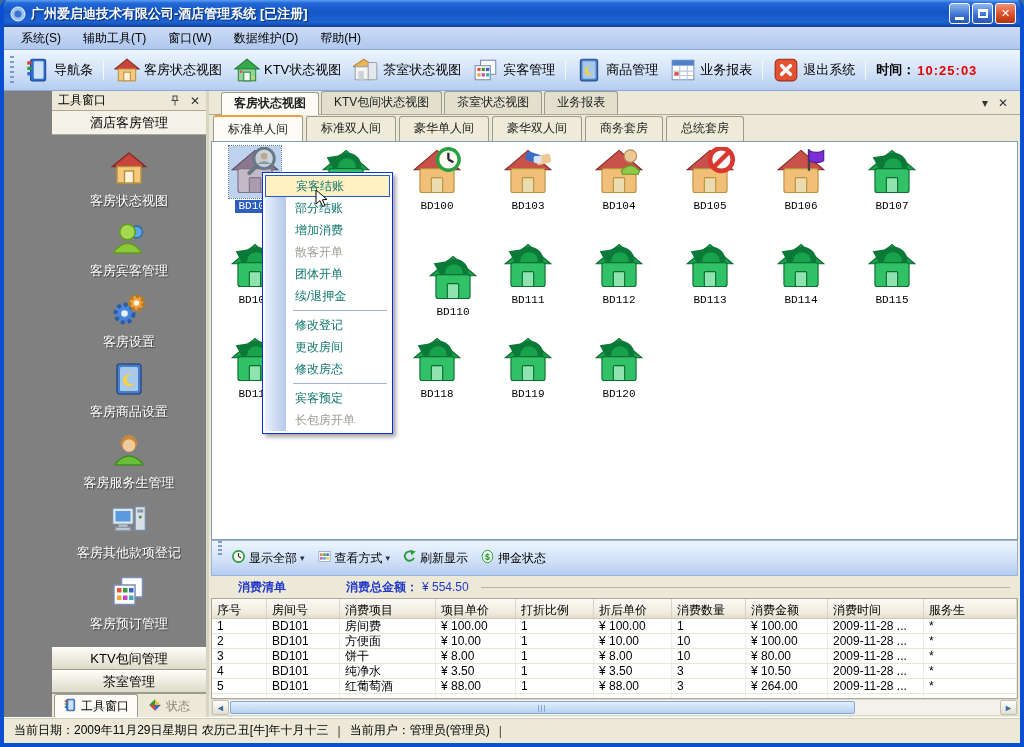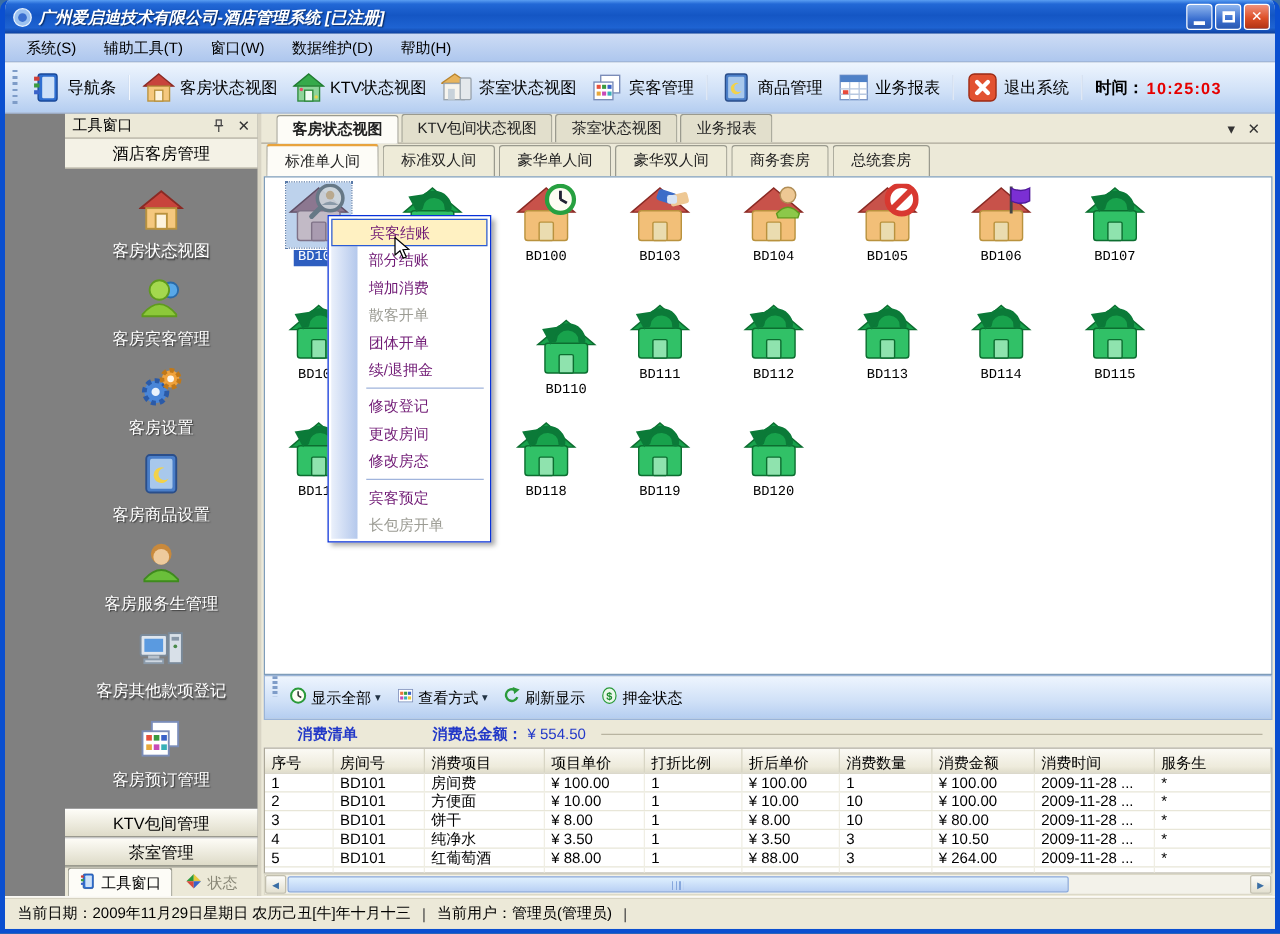--- a/index.html
+++ b/index.html
@@ -1,21 +1,21 @@
 <!DOCTYPE html>
 <html><head>
 <meta charset="utf-8">
 <style>
   html,body{margin:0;padding:0;background:#3a6ea5;}
   *{box-sizing:border-box;}
   body{width:1024px;height:747px;overflow:hidden;font-family:"Liberation Sans","DejaVu Sans",sans-serif;-webkit-font-smoothing:none;}
   .win{width:1024px;height:747px;border:4px solid #0a4fd0;border-top:none;border-radius:8px 8px 0 0;overflow:hidden;display:flex;flex-direction:column;background:#ece9d8;}
   
   .titlebar{height:27px;flex:none;display:flex;align-items:center;padding:0 4px 0 6px;gap:5px;
-    background:linear-gradient(180deg,#5a9ef2 0%,#2268d6 12%,#1456c4 45%,#1e63d2 82%,#0c3f9e 100%);font-style:italic;}
+    background:linear-gradient(180deg,#5a9ef2 0%,#2268d6 12%,#1456c4 45%,#1e63d2 82%,#0c3f9e 100%);}
   .title{color:#fff;font-size:13px;font-weight:bold;text-shadow:1px 1px 1px #0a2d66;white-space:nowrap;flex:1;}
   .winbtns{display:flex;gap:2px;}
   .wbtn{width:21px;height:21px;border:1px solid #fff;border-radius:3px;display:flex;align-items:center;justify-content:center;
     background:linear-gradient(180deg,#8fb6ee 0%,#3a6fd0 60%,#2a58b0 100%);color:#fff;font-size:11px;font-weight:bold;}
   .wbtn.close{background:linear-gradient(180deg,#f0927c 0%,#dd4f27 55%,#b03214 100%);}
   .wbtn .minbar{width:9px;height:3px;background:#fff;margin-top:9px;}
   .wbtn .maxbox{width:10px;height:9px;border:2px solid #fff;border-top-width:3px;}
   
   .menubar{height:23px;flex:none;display:flex;align-items:center;background:linear-gradient(180deg,#cddcf5,#aec7ee);padding:0 6px;border-bottom:1px solid #8ca8d8;}
   .menu-item{padding:3px 11px;font-size:12px;color:#000;}
@@ -55,21 +55,21 @@
   
   .roompanel{flex:1;margin:0 2px;background:#fff;border:1px solid #7f9db9;position:relative;min-height:0;overflow:hidden;}
   .room{position:absolute;width:84px;display:flex;flex-direction:column;align-items:center;}
   .ric{display:flex;padding:1px;}
   .ric-sel{background:#bdd2ec;outline:1px dotted #5a7aa8;}
   .rlabel{font-size:11px;font-family:"Liberation Mono","DejaVu Sans Mono",monospace;margin-top:2px;padding:0 3px;color:#000;min-height:13px;}
   .rlabel.sel{background:#2e5ec0;color:#fff;}
   
   .ctx{position:absolute;left:50px;top:30px;width:131px;background:#fff;border:1px solid #0831d9;box-shadow:3px 3px 4px rgba(0,0,0,0.35);padding:2px;z-index:10;}
   .ctx::before{content:"";position:absolute;left:2px;top:2px;bottom:2px;width:21px;background:linear-gradient(90deg,#eaf0fb,#b4c8ec);}
-  .ctx-item{position:relative;height:22px;line-height:22px;padding-left:30px;font-size:12px;color:#701a75;white-space:nowrap;}
+  .ctx-item{position:relative;height:22px;line-height:22px;padding-left:30px;font-size:12px;color:#0f766e;white-space:nowrap;}
   .ctx-item.hl{background:#fff1c2;border:1px solid #2a5bd7;line-height:20px;height:22px;}
   .ctx-item.dis{color:#9c9c94;}
   .ctx-sep{height:1px;background:#a0b4dc;margin:3px 3px 3px 28px;position:relative;}
   .cursor{position:absolute;z-index:11;}
   
   .rtoolbar{height:36px;flex:none;display:flex;background:linear-gradient(180deg,#eef5fe,#cfe0f7 60%,#b4cdf0);border:1px solid #9ab4d8;margin:0 2px;padding:0 5px;}
   .rt-btn{display:flex;align-items:center;gap:3px;padding:1px 6px;font-size:12px;white-space:nowrap;}
   .dd{font-size:9px;color:#234;}
   .grip2{width:4px;height:16px;margin:0 3px 0 1px;background:repeating-linear-gradient(180deg,#7e9cc8 0 2px,transparent 2px 4px);}
   

